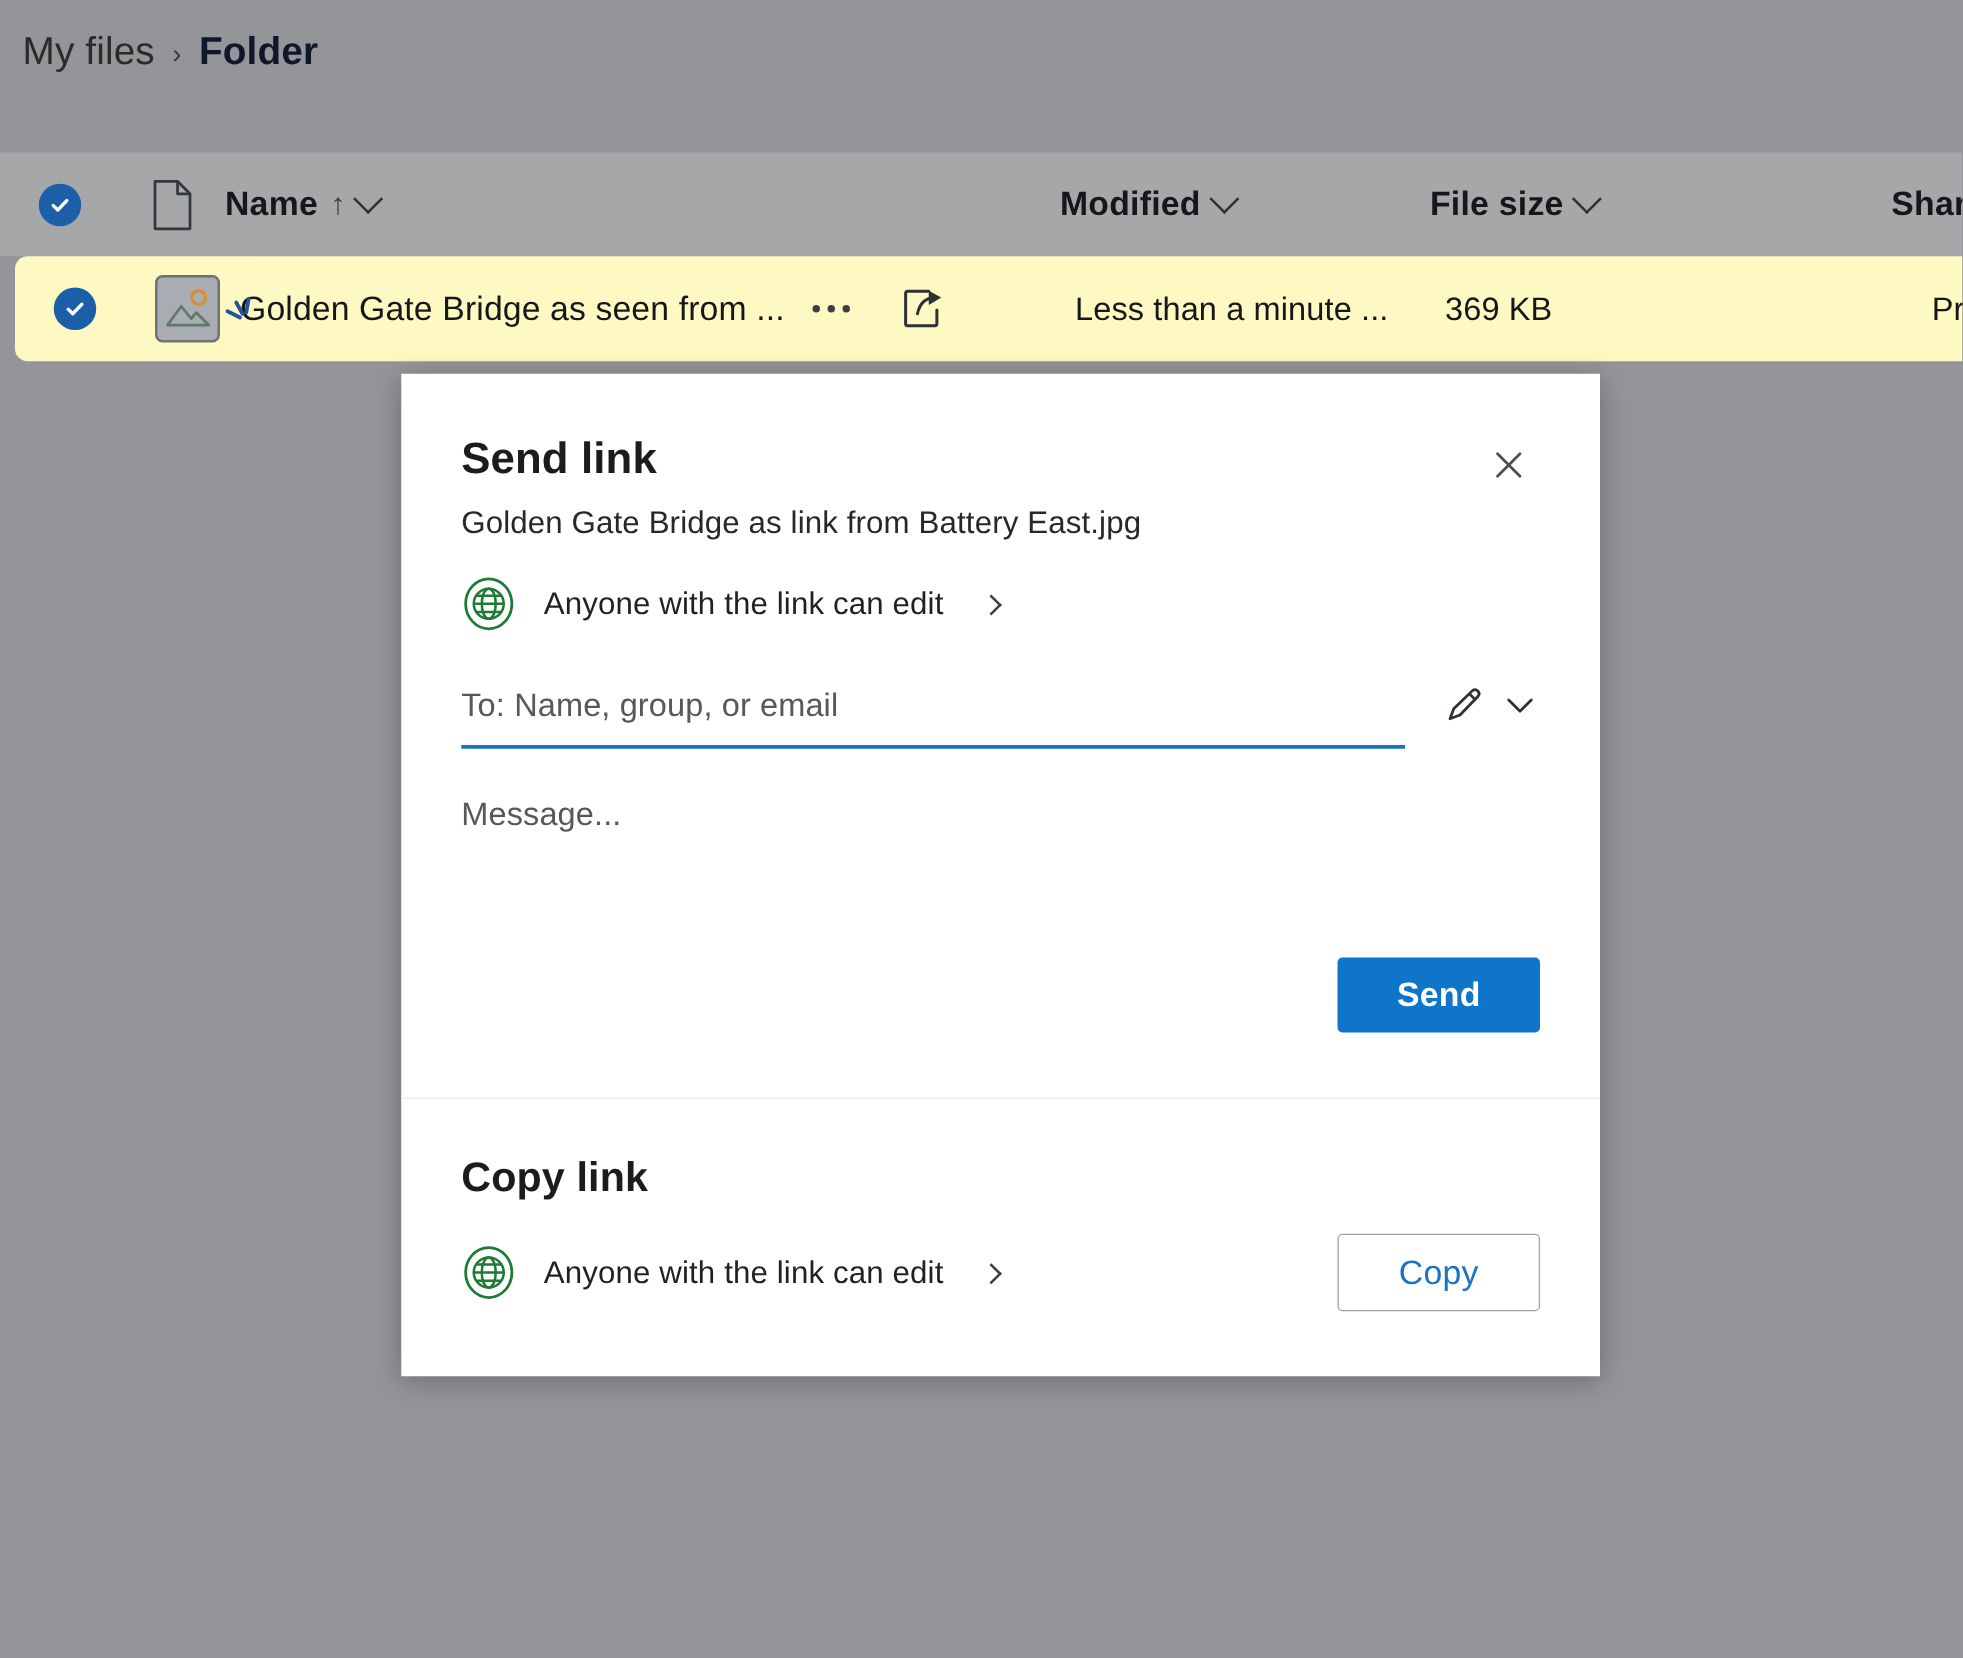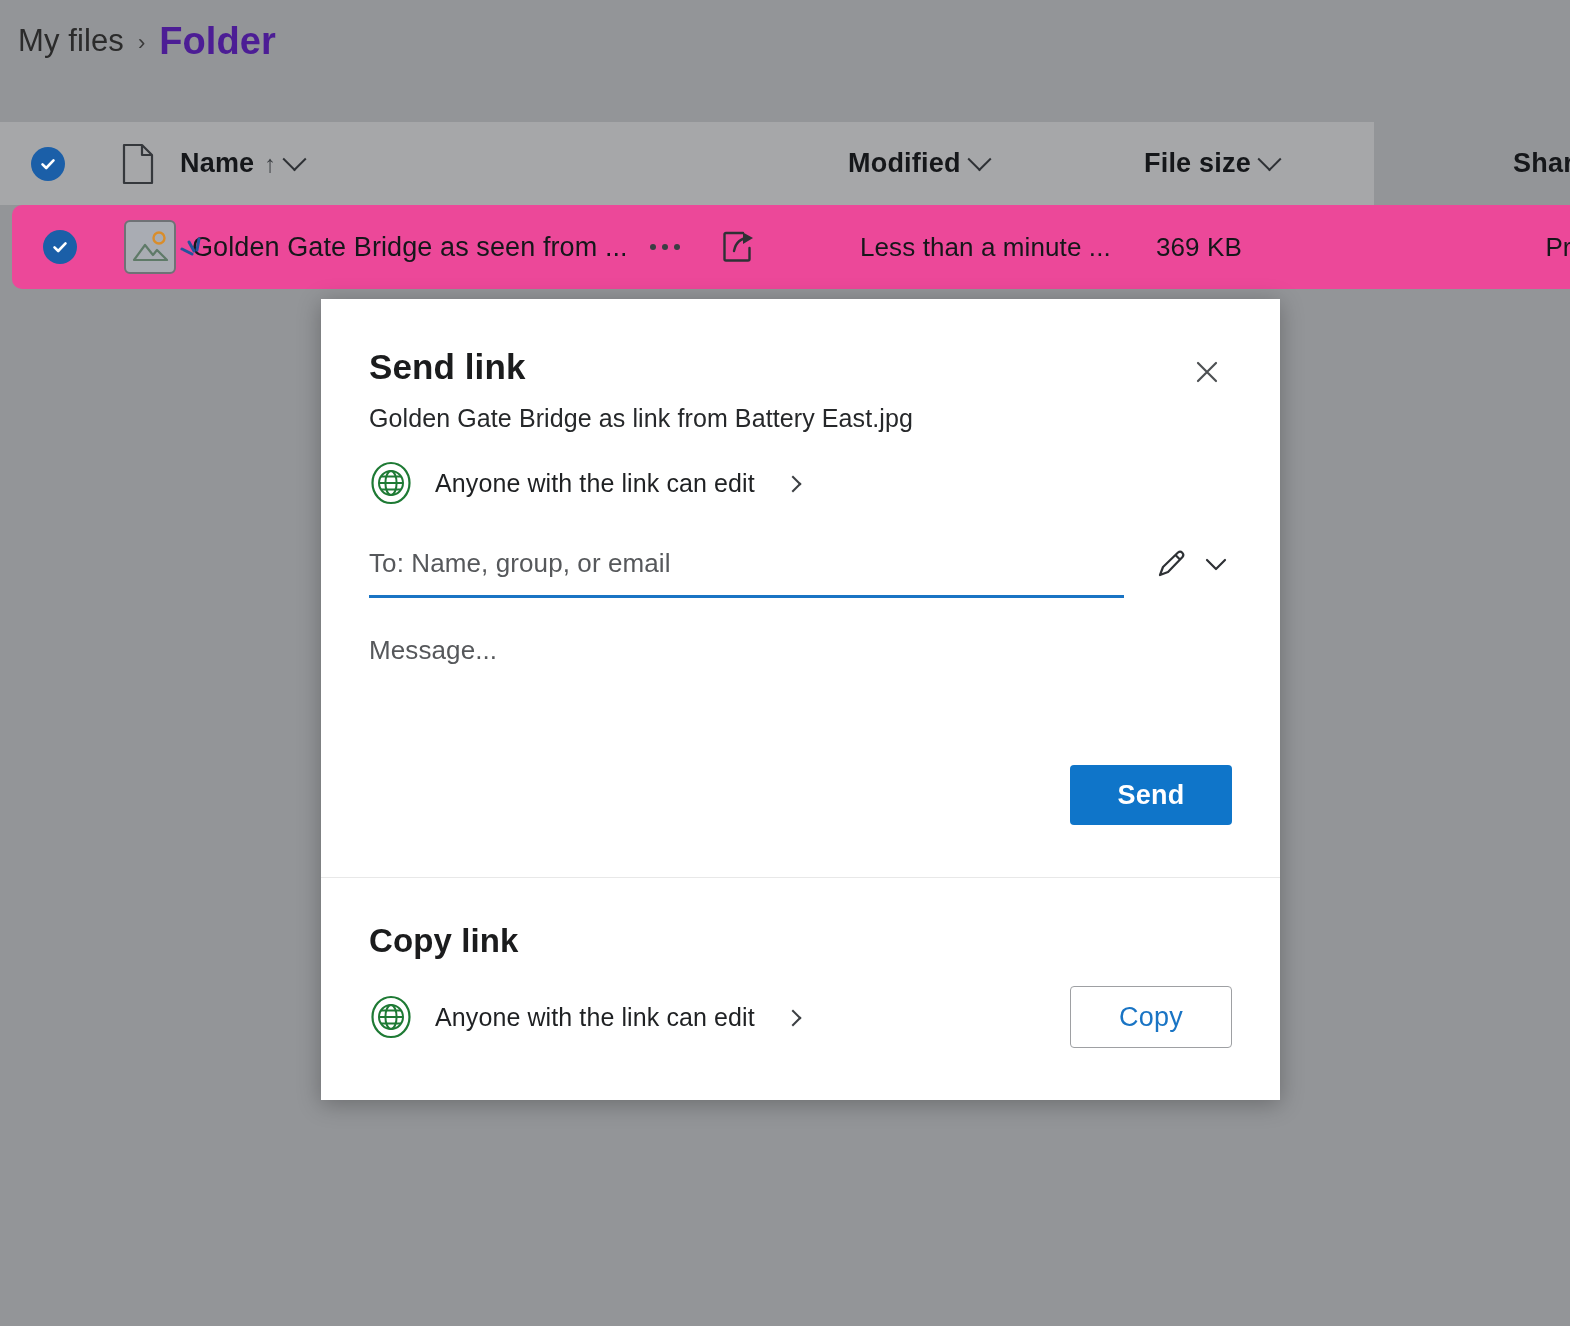--- a/index.html
+++ b/index.html
@@ -32,47 +32,47 @@
     color: #2b2b2b;
     letter-spacing: 0.1px;
   }
   .crumb-sep {
     font-size: 22px;
     color: #3a3a3a;
     line-height: 1;
     padding-top: 3px;
   }
   .crumb-current {
-    font-size: 38px;
+    font-size: 31px;
     font-weight: bold;
-    color: #4c1d95;
+    color: #0f172a;
     letter-spacing: 0.1px;
   }
 
   
   .filelist {
     position: absolute;
     top: 122px;
     left: 0;
     width: 1570px;
   }
 
   .row {
     position: relative;
     display: flex;
     align-items: center;
     height: 83px;
-    width: 1374px;
+    width: 1570px;
   }
   .row.header {
     background: #a6a7a9;
     height: 83px;
   }
   .row.item {
-    background: #ec4899;
+    background: #fef9c3;
     border-radius: 10px 0 0 10px;
     margin-left: 12px;
     width: 1558px;
     height: 84px;
   }
 
   .cell-check {
     width: 96px;
     display: flex;
     justify-content: center;

